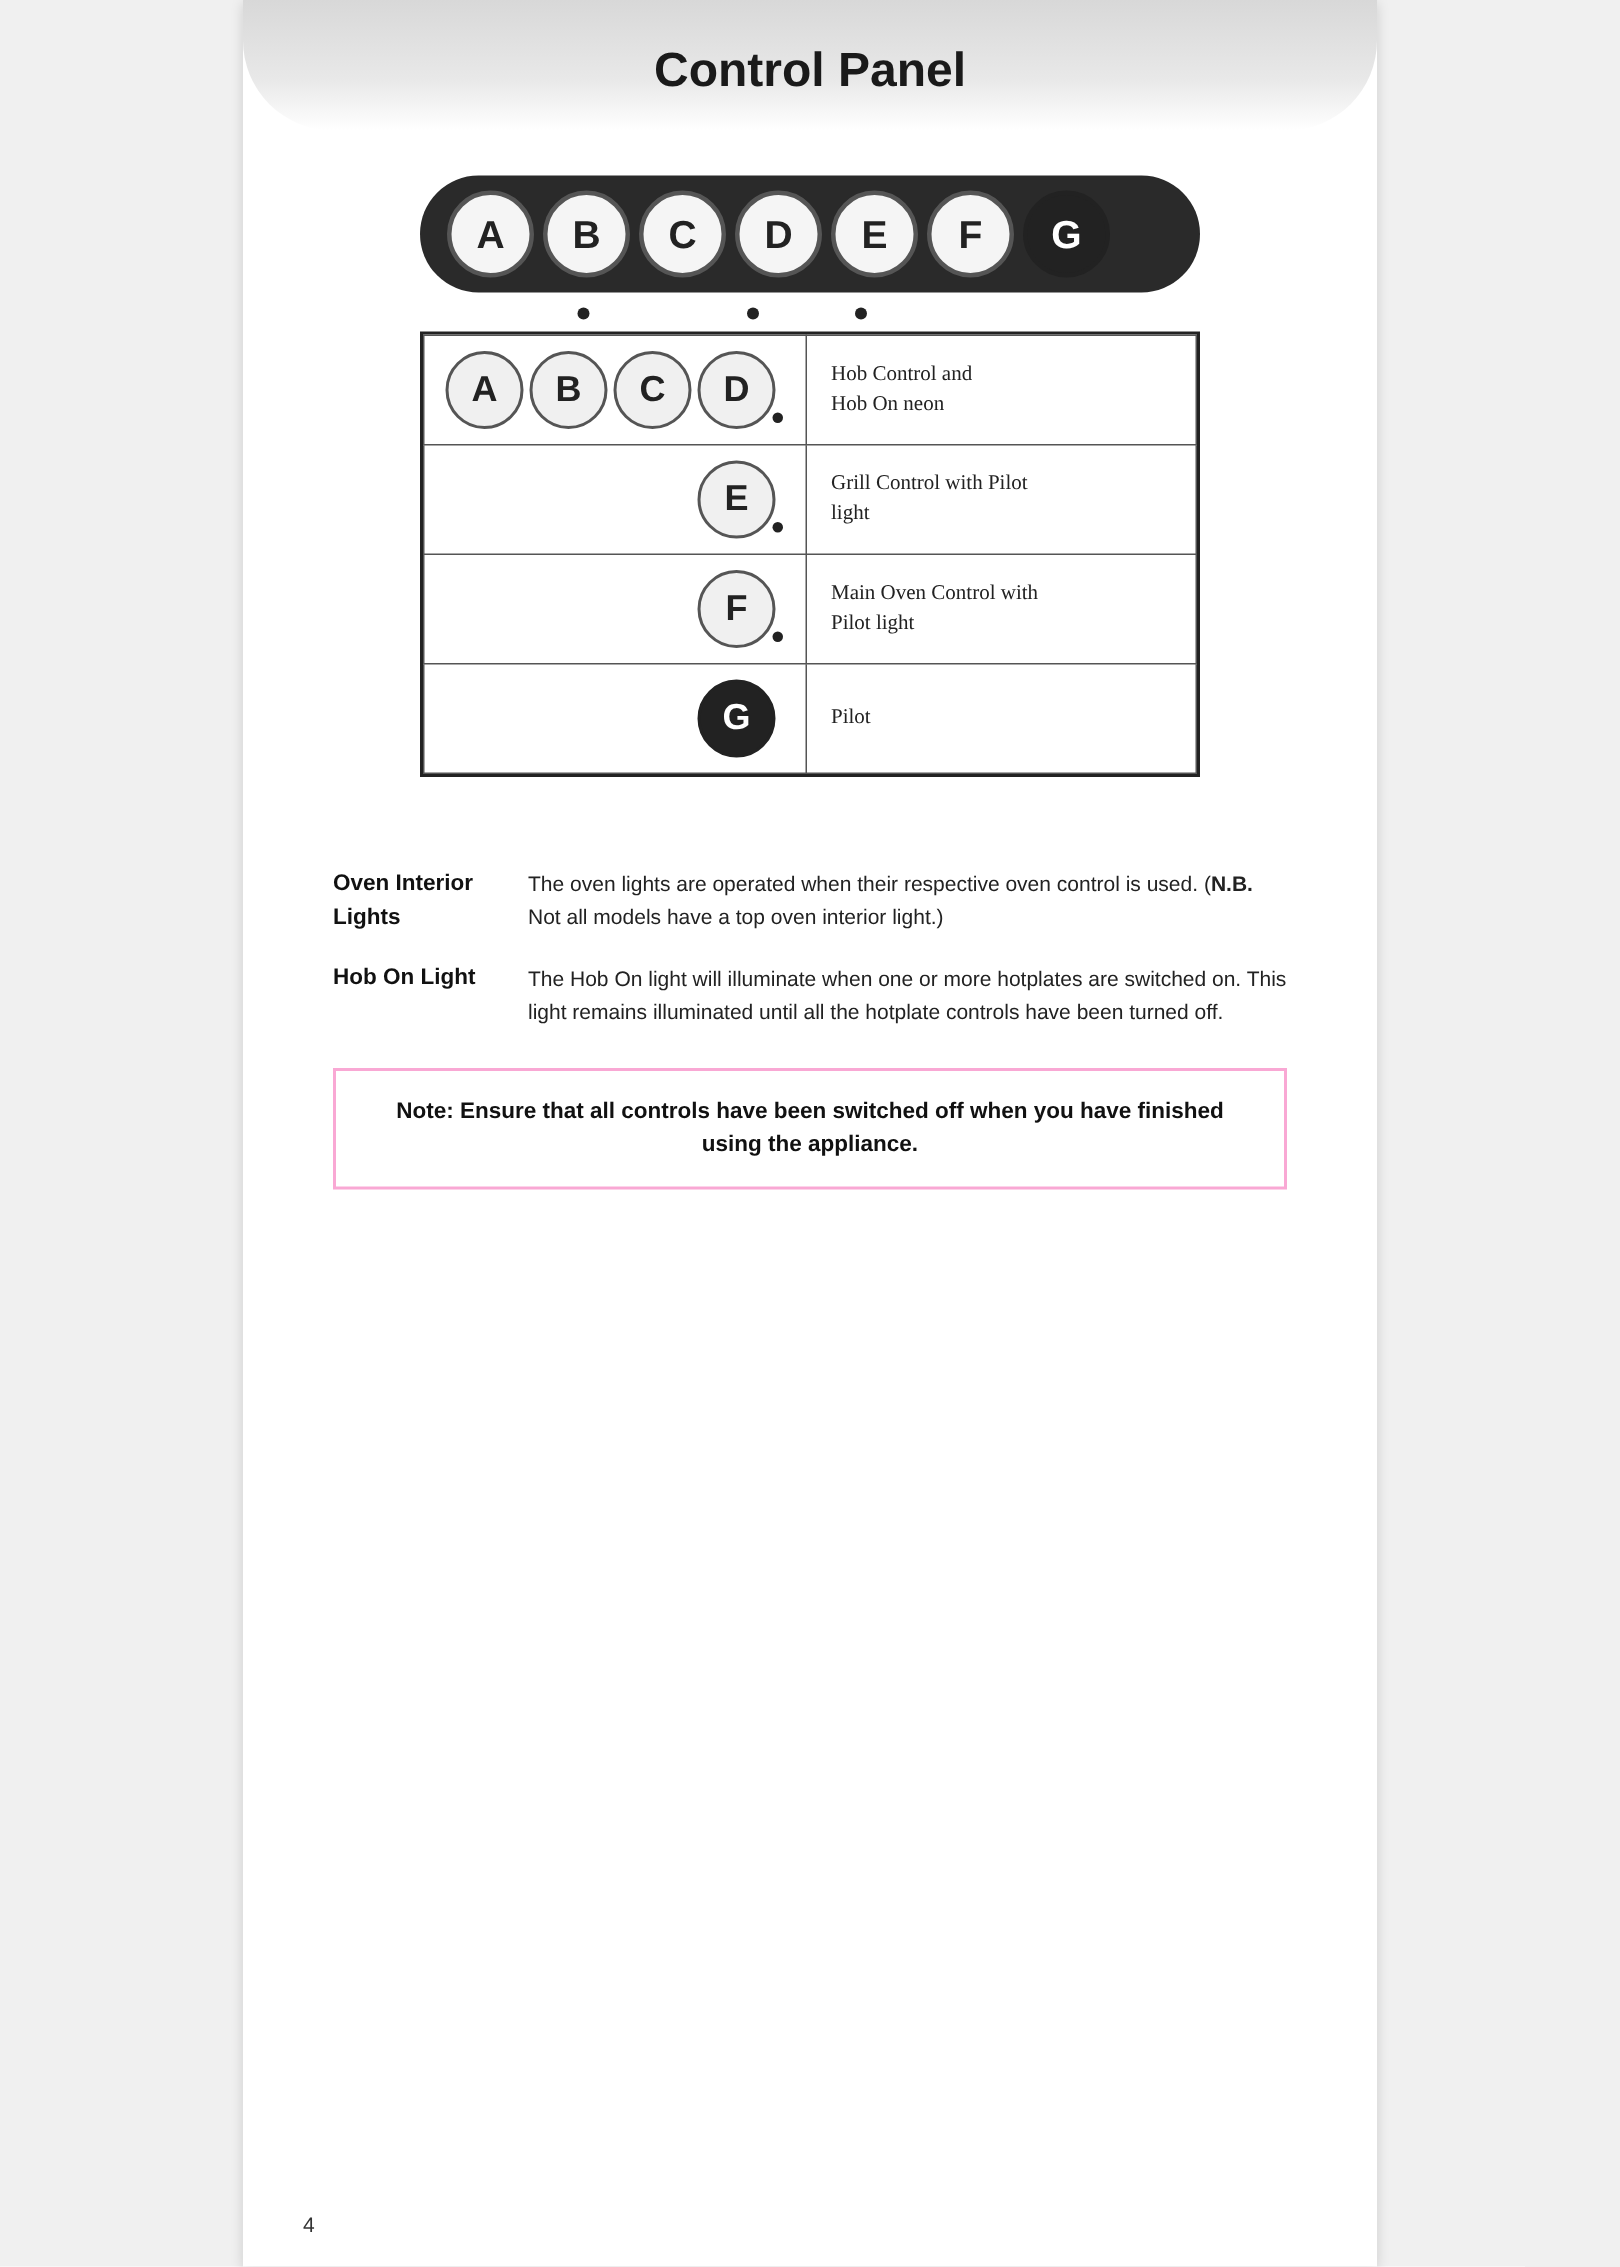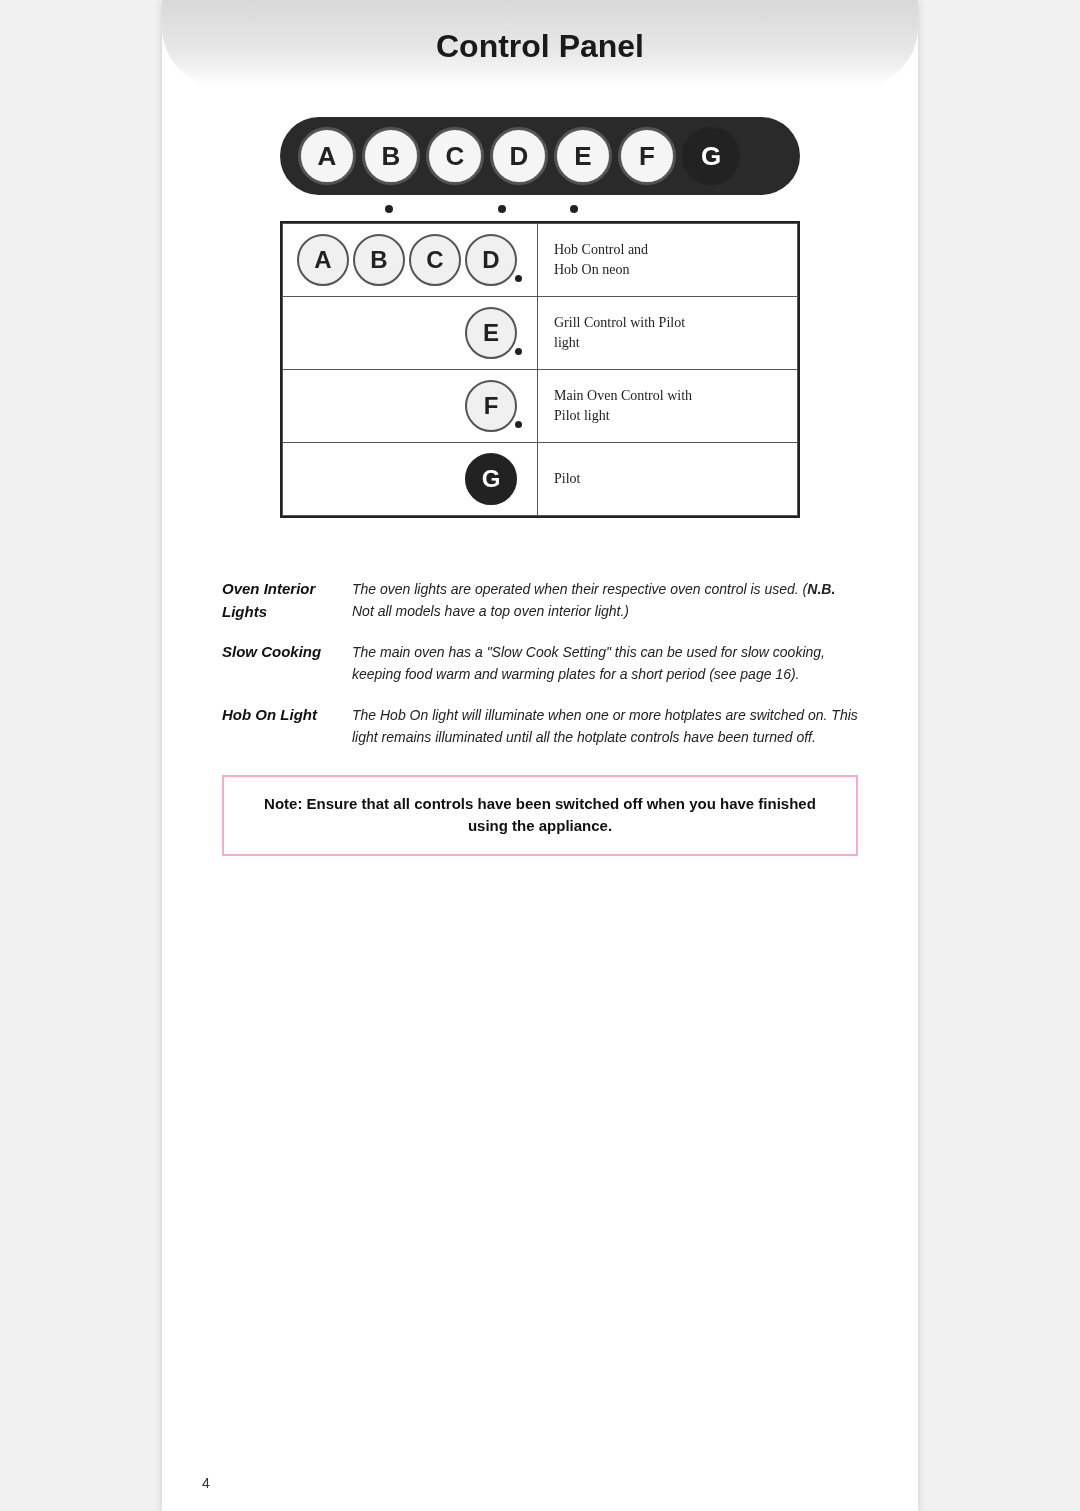--- a/index.html
+++ b/index.html
@@ -145,21 +145,20 @@
     
     .info-section {
       width: 100%;
       margin-bottom: 18px;
     }
 
     .info-row {
       display: flex;
       align-items: flex-start;
       margin-bottom: 18px;
-      font-style: italic;
     }
 
     .info-label {
       font-weight: bold;
       font-size: 15px;
       min-width: 130px;
       color: #111;
       flex-shrink: 0;
       line-height: 1.5;
     }
@@ -280,26 +279,20 @@
 
   <div class="info-section">
 
     <div class="info-row">
       <div class="info-label">Oven Interior<br>Lights</div>
       <div class="info-text">
         The oven lights are operated when their respective oven control is used. (<b>N.B.</b> Not all models have a top oven interior light.)
       </div>
     </div>
 
-    <div class="info-row">
-      <div class="info-label">Slow Cooking</div>
-      <div class="info-text">
-        The main oven has a "Slow Cook Setting" this can be used for slow cooking, keeping food warm and warming plates for a short period (see page 16).
-      </div>
-    </div>
 
     <div class="info-row">
       <div class="info-label">Hob On Light</div>
       <div class="info-text">
         The Hob On light will illuminate when one or more hotplates are switched on. This light remains illuminated until all the hotplate controls have been turned off.
       </div>
     </div>
 
   </div>
 

